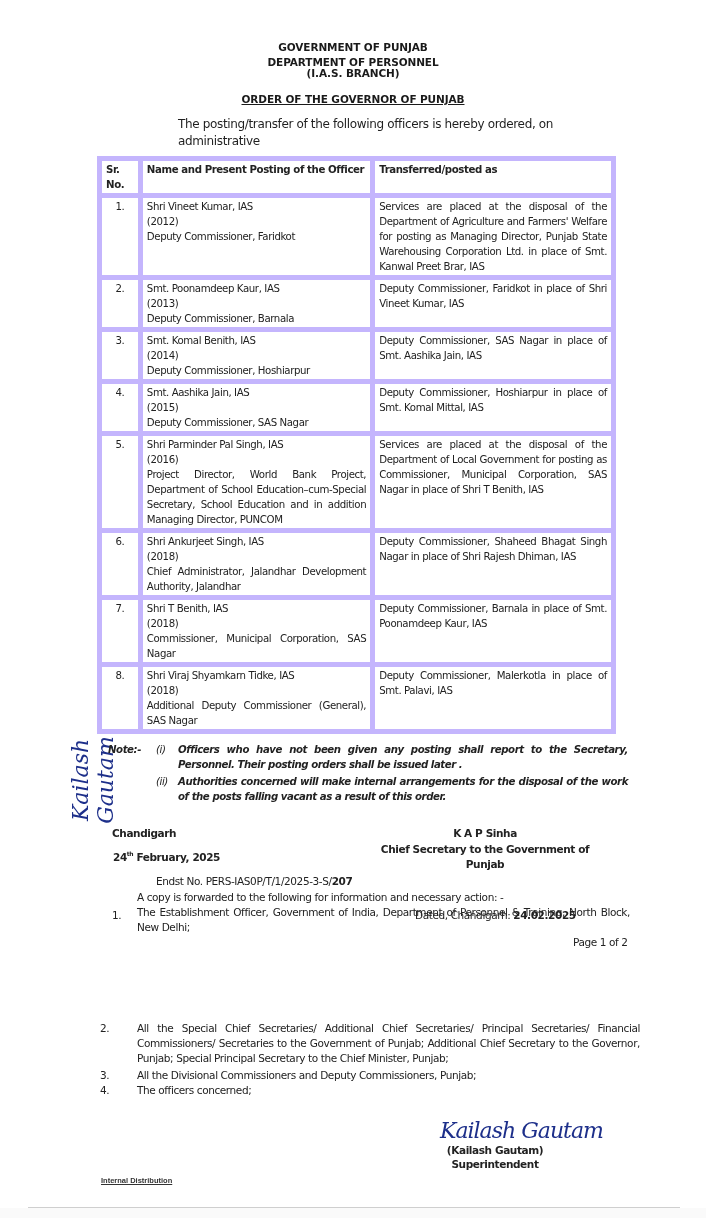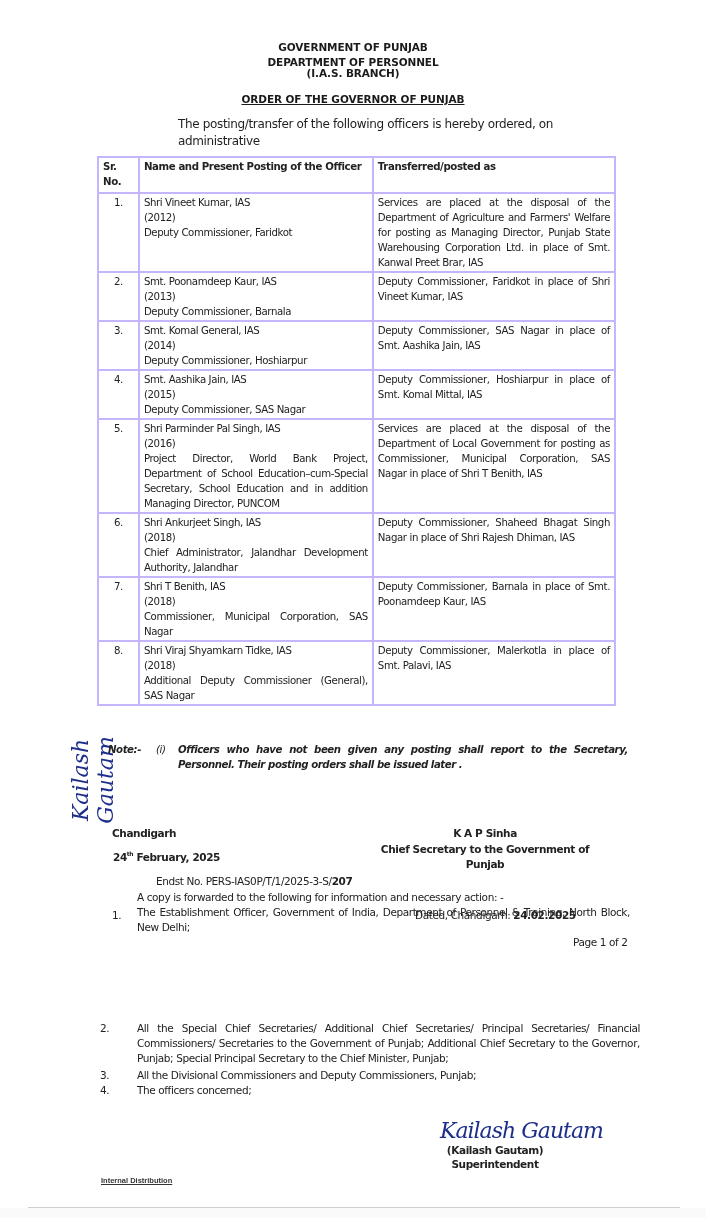--- a/index.html
+++ b/index.html
@@ -6,21 +6,21 @@
   body { width: 706px; height: 1218px; position: relative; overflow: hidden;
          font-family: "Liberation Sans", "DejaVu Sans", sans-serif; color: #1f1f1f; }
   .abs { position: absolute; }
   .hdr { left: 0; width: 706px; text-align: center; font-family: "DejaVu Sans", sans-serif;
          font-weight: bold; font-size: 10.5px; line-height: 13px; color: #1a1a1a; letter-spacing: -0.1px; }
   .order-title { text-decoration: underline; }
   .intro { left: 100px; width: 516px; font-size: 12px; line-height: 17px; font-family: "DejaVu Sans", sans-serif; letter-spacing: -0.35px; }
   .intro .ind { padding-left: 78px; }
   table.orders { position: absolute; left: 97px; top: 156px; width: 519px; border-collapse: collapse;
                  font-family: "DejaVu Sans", sans-serif; font-size: 10.2px; line-height: 15px; color: #222; letter-spacing: -0.4px; }
-  table.orders td, table.orders th { border: 2px solid #c4b5fd; vertical-align: top; padding: 1px 4px 1px 4px; }
+  table.orders td, table.orders th { border: 5px solid #c4b5fd; vertical-align: top; padding: 1px 4px 1px 4px; }
   table.orders th { font-weight: bold; text-align: left; }
   col.c1 { width: 41px; } col.c2 { width: 235px; } col.c3 { width: 243px; }
   td.sr { text-align: center; }
   td.just { text-align: justify; }
   .note { left: 108px; width: 520px; font-family: "DejaVu Sans", sans-serif; font-style: italic; font-weight: bold;
           font-size: 10.2px; line-height: 15px; color: #222; letter-spacing: -0.45px; }
   .note .lbl { position: absolute; left: 0; top: 0; }
   .note .item { position: absolute; left: 48px; width: 472px; }
   .note .item .num { position: absolute; left: 0; top: 0; font-weight: normal; }
   .note .item .txt { display: block; padding-left: 22px; text-align: justify; }
@@ -73,21 +73,21 @@
       <div class="f-name">Smt. Poonamdeep Kaur, IAS</div>
       <div class="f-batch">(2013)</div>
       <div class="f-present" style="text-align:justify;">Deputy Commissioner, Barnala</div>
     </td>
     <td class="just">Deputy Commissioner, Faridkot in place of Shri Vineet Kumar, IAS</td>
   </tr>
 
   <tr>
     <td class="sr">3.</td>
     <td>
-      <div class="f-name">Smt. Komal General, IAS</div>
+      <div class="f-name">Smt. Komal Benith, IAS</div>
       <div class="f-batch">(2014)</div>
       <div class="f-present" style="text-align:justify;">Deputy Commissioner, Hoshiarpur</div>
     </td>
     <td class="just">Deputy Commissioner, SAS Nagar in place of Smt. Aashika Jain, IAS</td>
   </tr>
 
   <tr>
     <td class="sr">4.</td>
     <td>
       <div class="f-name">Smt. Aashika Jain, IAS</div>
@@ -140,20 +140,24 @@
 </table>
 
 <div class="abs sig-hand" style="left:-2px; top:765px; width:170px; height:30px; transform: rotate(-90deg); transform-origin: center; font-size:22px; text-align:center;">Kailash Gautam</div>
 
 <div class="abs note" style="top:742px; height:70px;">
   <span class="lbl">Note:-</span>
   <div class="item" style="top:0;">
     <span class="num">(i)</span>
     <span class="txt">Officers who have not been given any posting shall report to the Secretary, Personnel. Their posting orders shall be issued later .</span>
   </div>
+  <div class="item" style="top:32px;">
+    <span class="num">(ii)</span>
+    <span class="txt">Authorities concerned will make internal arrangements for the disposal of the work of the posts falling vacant as a result of this order.</span>
+  </div>
 </div>
 
 <div class="abs txt11 bold" style="left:112px; top:826px;">Chandigarh</div>
 <div class="abs txt11 bold" style="left:113px; top:846px;">
   <span>24</span><sup style="font-size:6px;">th</sup><span> February, 2025</span>
 </div>
 
 <div class="abs txt11 bold" style="left:360px; top:826px; width:250px; text-align:center;">K A P Sinha</div>
 <div class="abs txt11 bold" style="left:360px; top:842px; width:250px; text-align:center;">Chief Secretary to the Government of Punjab</div>
 

